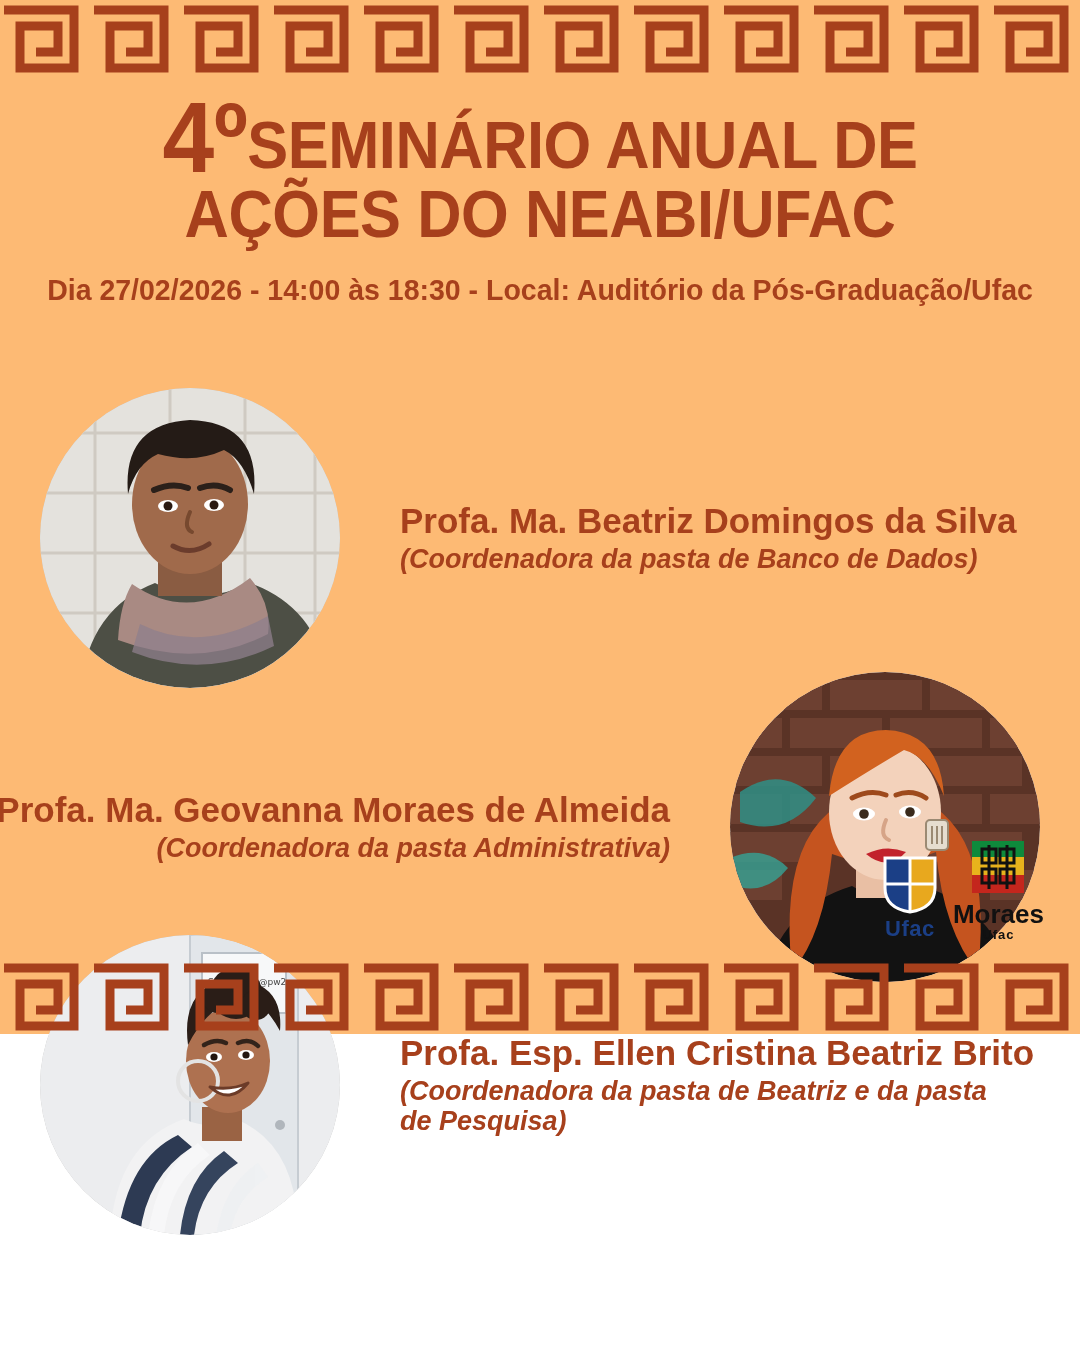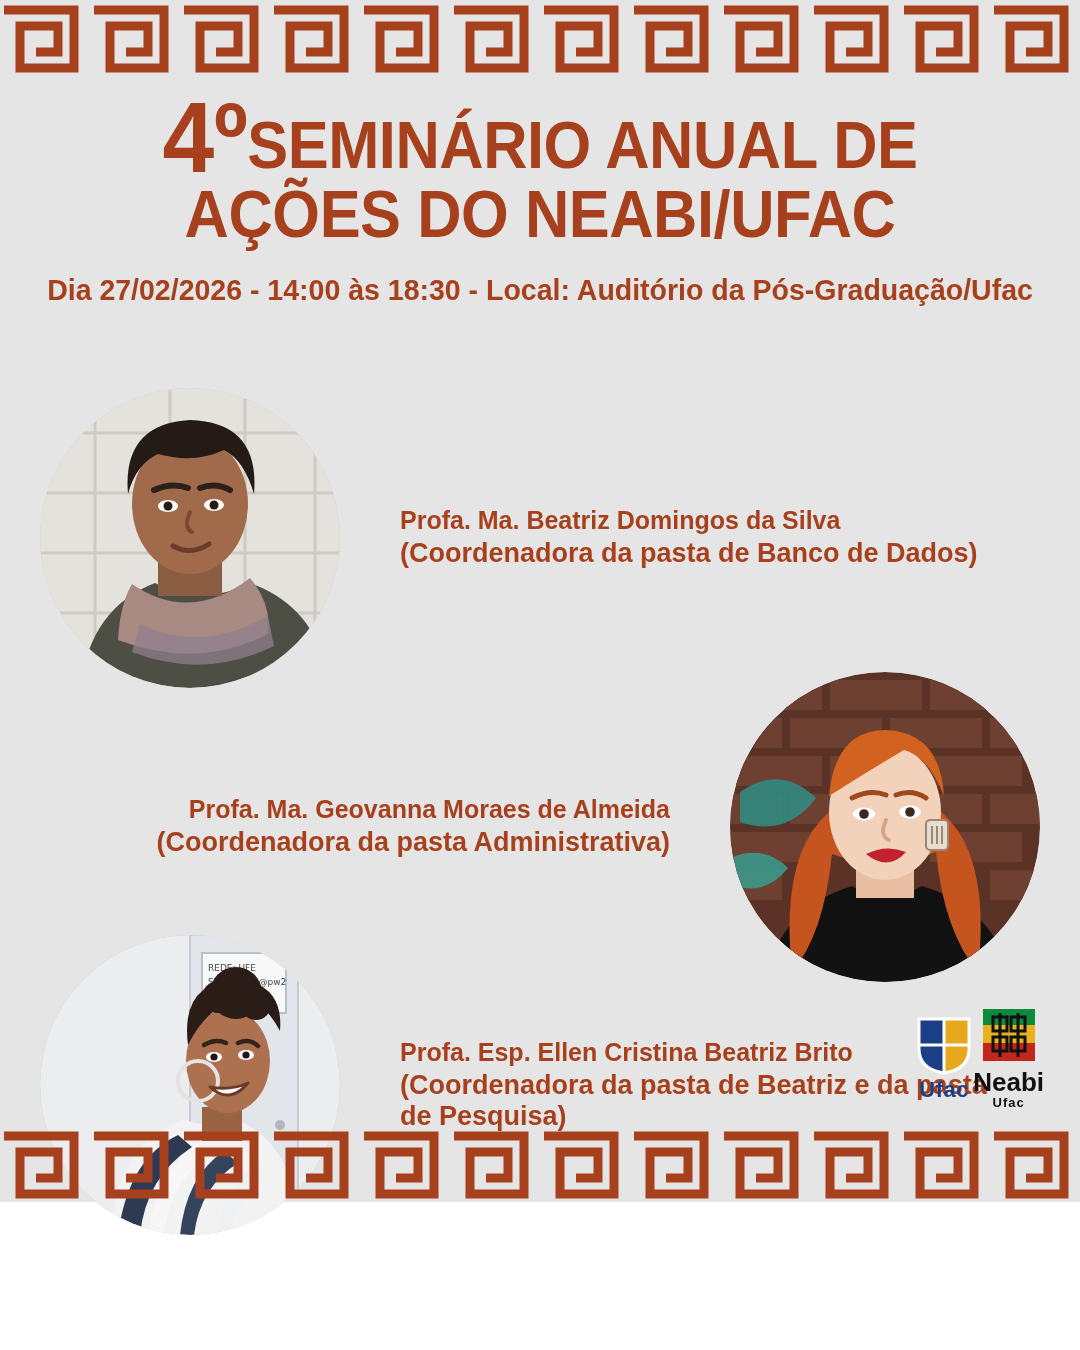--- a/index.html
+++ b/index.html
@@ -8,22 +8,22 @@
     width: 1080px;
     height: 1350px;
     background: #ffffff;
     font-family: "Liberation Sans", sans-serif;
     overflow: hidden;
   }
 
   .poster {
     position: relative;
     width: 1080px;
-    height: 1202px;
-    background: #e5e5e5;
+    height: 1034px;
+    background: #fdba74;
   }
 
   
   .border-strip {
     position: absolute;
     left: 0;
     width: 1080px;
     height: 78px;
     overflow: hidden;
   }
@@ -85,30 +85,31 @@
 
   .photo svg { display: block; }
 
   .speaker-text {
     font-family: "Liberation Sans Narrow", "Liberation Sans", sans-serif;
     color: #a7401c;
   }
 
   .speaker-name {
     font-weight: 700;
-    font-size: 25px;
+    font-size: 35px;
     line-height: 1.08;
     white-space: nowrap;
   }
 
   .speaker-role {
     font-weight: 700;
     font-size: 27px;
     line-height: 1.12;
     margin-top: 4px;
+    font-style: italic;
   }
 
   
   #speaker-1 {
     top: 388px;
     left: 40px;
     width: 1000px;
   }
   #speaker-1 .photo { width: 300px; height: 300px; }
   #speaker-1 .speaker-text { margin-left: 60px; text-align: left; }
@@ -132,22 +133,22 @@
   #speaker-3 .photo { width: 300px; height: 300px; }
   #speaker-3 .speaker-text { margin-left: 60px; text-align: left; }
   #speaker-3 .speaker-role { white-space: normal; max-width: 620px; }
 
   
   .logos {
     position: absolute;
     right: 36px;
     bottom: 92px;
     display: flex;
-    align-items: center;
-    gap: 0;
+    align-items: flex-end;
+    gap: 14px;
   }
 
   .logo-ufac { text-align: center; }
   .logo-ufac .shield-wrap { display: flex; justify-content: center; }
   .logo-ufac .caption {
     font-family: "Liberation Sans Narrow", "Liberation Sans", sans-serif;
     font-weight: 700;
     font-size: 22px;
     color: #1b3f86;
     letter-spacing: 0.5px;
@@ -411,21 +412,21 @@
           <g fill="none" stroke="#111111" stroke-width="3">
             <path d="M12 10 h14 v14 h-14z"></path>
             <path d="M30 10 h14 v14 h-14z"></path>
             <path d="M12 30 h14 v14 h-14z"></path>
             <path d="M30 30 h14 v14 h-14z"></path>
             <line x1="19" y1="6" x2="19" y2="50"></line>
             <line x1="37" y1="6" x2="37" y2="50"></line>
           </g>
         </svg>
       </div>
-      <div class="caption">Neabi</div>
+      <div class="caption">Moraes</div>
       <div class="sub">Ufac</div>
     </div>
 
   </div>
 
   <div class="border-strip bottom">
     <svg width="1080" height="78" viewBox="0 0 1080 78" xmlns="http://www.w3.org/2000/svg">
       <g transform="translate(0,8)">
         <use href="#meander" x="0"></use>
         <use href="#meander" x="90"></use>

